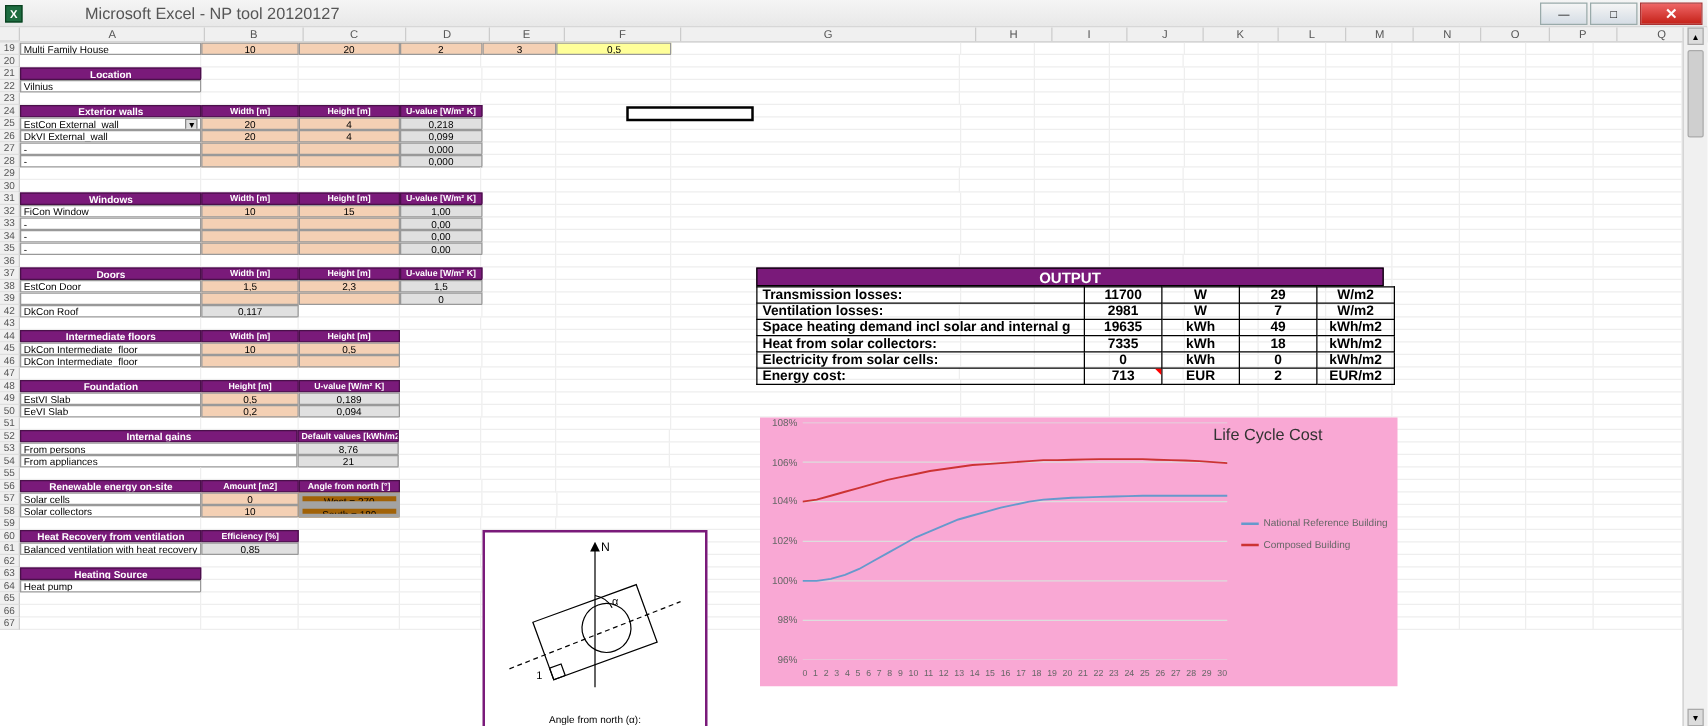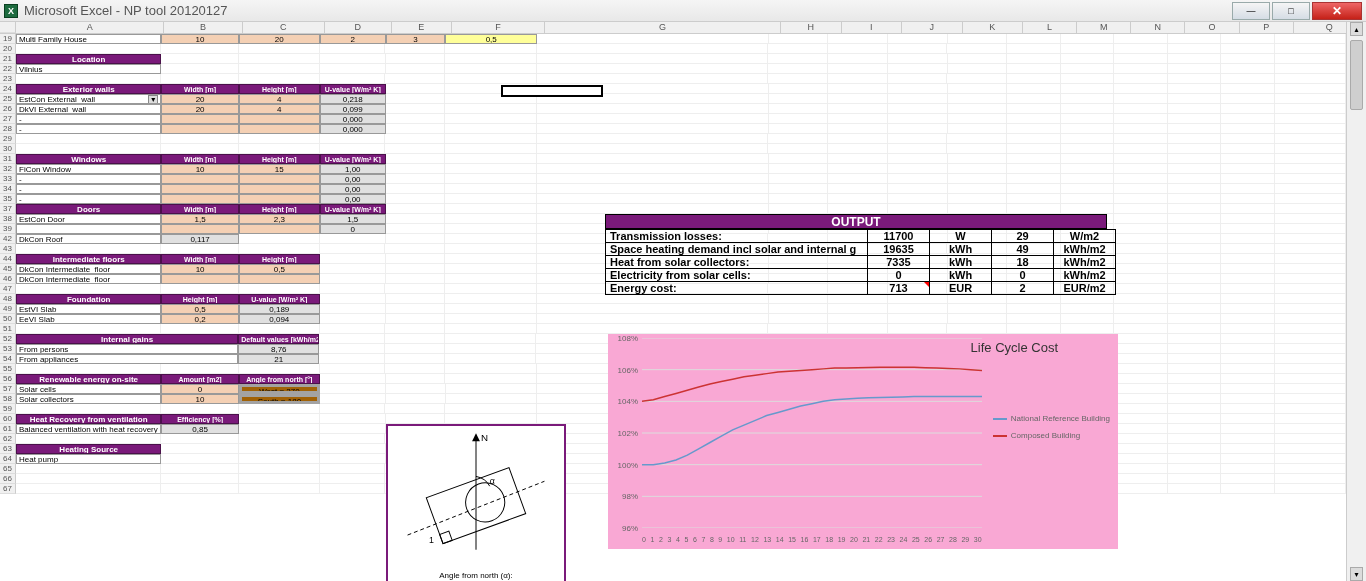--- a/index.html
+++ b/index.html
@@ -1,20 +1,20 @@
 <!DOCTYPE html>
 <html><head>
 <meta charset="utf-8">
 <style>
 * { margin: 0; padding: 0; box-sizing: border-box; }
 body { font-family: Arial, sans-serif; font-size: 10px; background: #fff; overflow: hidden; width: 1366px; height: 581px; }
 
 .titlebar { height: 22px; background: linear-gradient(#f5f5f5, #e8e8e8); border-bottom: 1px solid #ccc; display: flex; align-items: center; padding: 0 4px; }
 .titlebar .excel-icon { width: 14px; height: 14px; background: #1d6b3f; border: 1px solid #0a4020; display: flex; align-items: center; justify-content: center; color: #fff; font-weight: bold; font-size: 9px; margin-right: 6px; }
-.titlebar .title { color: #555; font-size: 13px; }
+.titlebar .title { color: #555; font-size: 13px; margin-left: 44px; }
 .titlebar .win-controls { margin-left: auto; display: flex; gap: 2px; }
 .titlebar .win-btn { width: 38px; height: 18px; border: 1px solid #9aa; background: linear-gradient(#f5f5f5,#d5dde5); display: flex; align-items: center; justify-content: center; font-size: 9px; }
 .titlebar .win-close { width: 50px; background: linear-gradient(#e66,#c52118); border-color: #a33; color: #fff; font-size: 12px; font-weight: bold; }
 
 .colheader { display: flex; height: 12px; background: #f0f0f0; border-bottom: 1px solid #ccc; }
 .colheader .rowh { width: 18px; border-right: 1px solid #ccc; }
 .colheader .ch { border-right: 1px solid #ccc; text-align: center; font-size: 9px; color: #555; }
 
 .sheet { position: relative; width: 1346px; height: 547px; overflow: hidden; }
 .scrollbar-v { position: absolute; right: 0; top: 22px; width: 20px; bottom: 0; background: #f0f0f0; border-left:1px solid #ccc; }
@@ -431,20 +431,40 @@
         <div class="cell" id="c35_8" style="width:67px"></div>
         <div class="cell" id="c35_9" style="width:67px"></div>
         <div class="cell" id="c35_10" style="width:67px"></div>
         <div class="cell" id="c35_11" style="width:60px"></div>
         <div class="cell" id="c35_12" style="width:60px"></div>
         <div class="cell" id="c35_13" style="width:60px"></div>
         <div class="cell" id="c35_14" style="width:60px"></div>
         <div class="cell" id="c35_15" style="width:60px"></div>
         <div class="cell" id="c35_16" style="width:80px"></div>
       </div>
+      <div class="row" id="r36">
+        <div class="rowh">36</div>
+        <div class="cell" id="c36_0" style="width:164px"></div>
+        <div class="cell" id="c36_1" style="width:87px"></div>
+        <div class="cell" id="c36_2" style="width:91px"></div>
+        <div class="cell" id="c36_3" style="width:74px"></div>
+        <div class="cell" id="c36_4" style="width:67px"></div>
+        <div class="cell" id="c36_5" style="width:103px"></div>
+        <div class="cell" id="c36_6" style="width:262px"></div>
+        <div class="cell" id="c36_7" style="width:67px"></div>
+        <div class="cell" id="c36_8" style="width:67px"></div>
+        <div class="cell" id="c36_9" style="width:67px"></div>
+        <div class="cell" id="c36_10" style="width:67px"></div>
+        <div class="cell" id="c36_11" style="width:60px"></div>
+        <div class="cell" id="c36_12" style="width:60px"></div>
+        <div class="cell" id="c36_13" style="width:60px"></div>
+        <div class="cell" id="c36_14" style="width:60px"></div>
+        <div class="cell" id="c36_15" style="width:60px"></div>
+        <div class="cell" id="c36_16" style="width:80px"></div>
+      </div>
       <div class="row" id="r37">
         <div class="rowh">37</div>
         <div class="cell hpurple " id="c37_0" style="width:164px">Doors</div>
         <div class="cell hpurple2 " id="c37_1" style="width:87px">Width [m]</div>
         <div class="cell hpurple2 " id="c37_2" style="width:91px">Height [m]</div>
         <div class="cell hpurple2 " id="c37_3" style="width:74px">U-value [W/m² K]</div>
         <div class="cell" id="c37_4" style="width:67px"></div>
         <div class="cell" id="c37_5" style="width:103px"></div>
         <div class="cell" id="c37_6" style="width:262px"></div>
         <div class="cell" id="c37_7" style="width:67px"></div>
@@ -1021,20 +1041,27 @@
 
   <div class="output-table">
     <div class="ohdr" style="width:502px; border:1px solid #000;">OUTPUT</div>
     <table id="output-rows">
         <tbody>
           <tr>
             <td class="lbl">Transmission losses:</td>
   <td class="val">11700</td>
   <td class="unit">W</td>
   <td class="val">29</td>
+  <td class="unit">W/m2</td>
+          </tr>
+          <tr>
+            <td class="lbl">Ventilation losses:</td>
+  <td class="val">2981</td>
+  <td class="unit">W</td>
+  <td class="val">7</td>
   <td class="unit">W/m2</td>
           </tr>
           <tr>
             <td class="lbl">Space heating demand incl solar and internal g</td>
   <td class="val">19635</td>
   <td class="unit">kWh</td>
   <td class="val">49</td>
   <td class="unit">kWh/m2</td>
           </tr>
           <tr>

